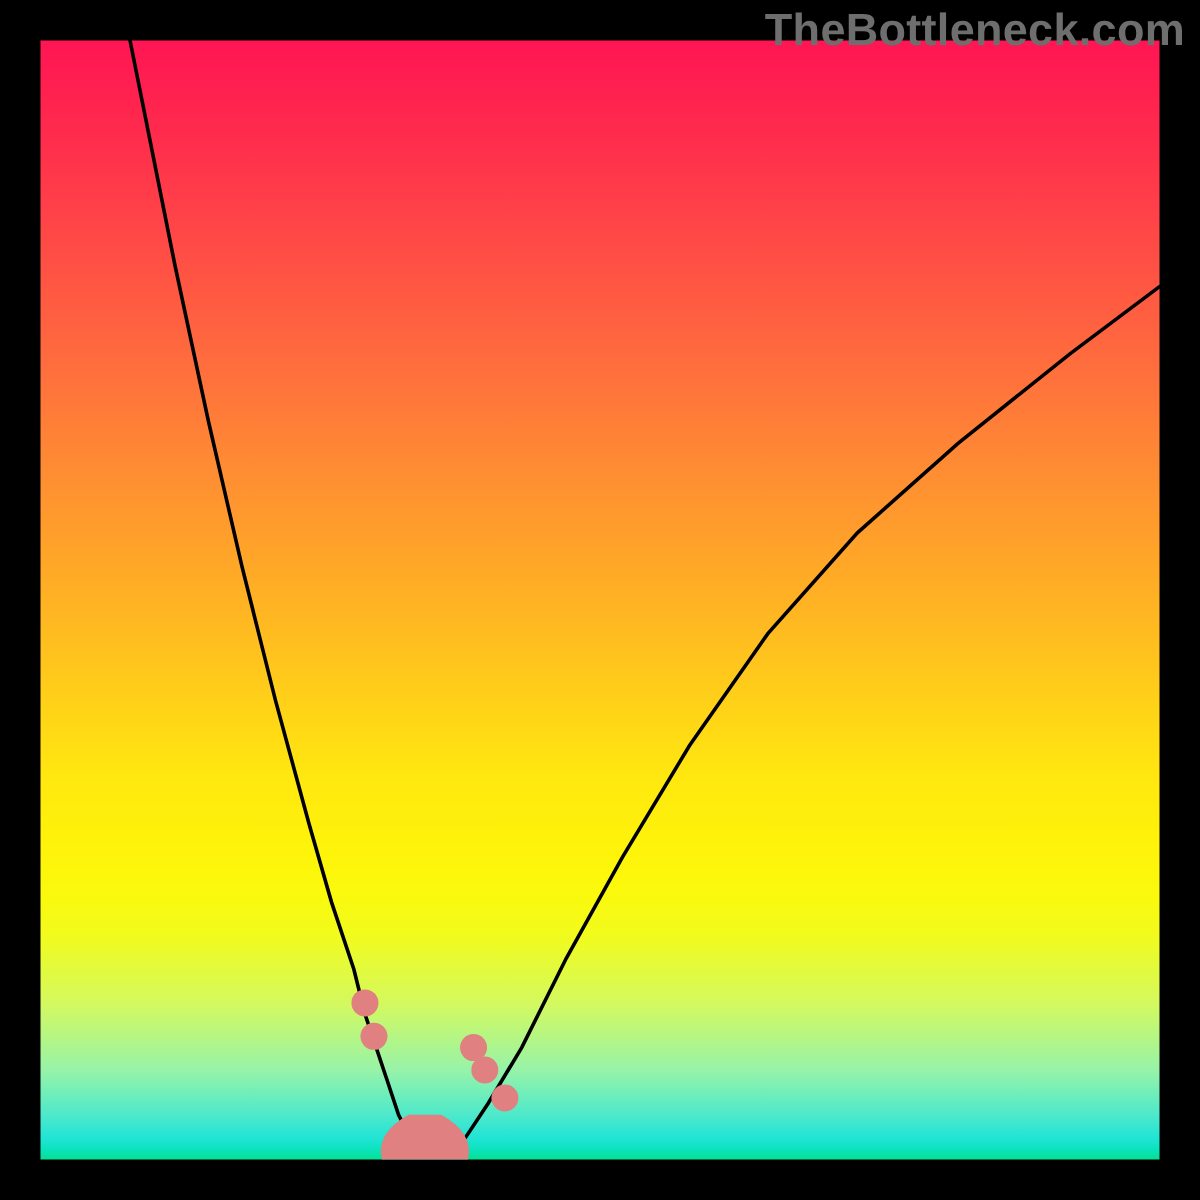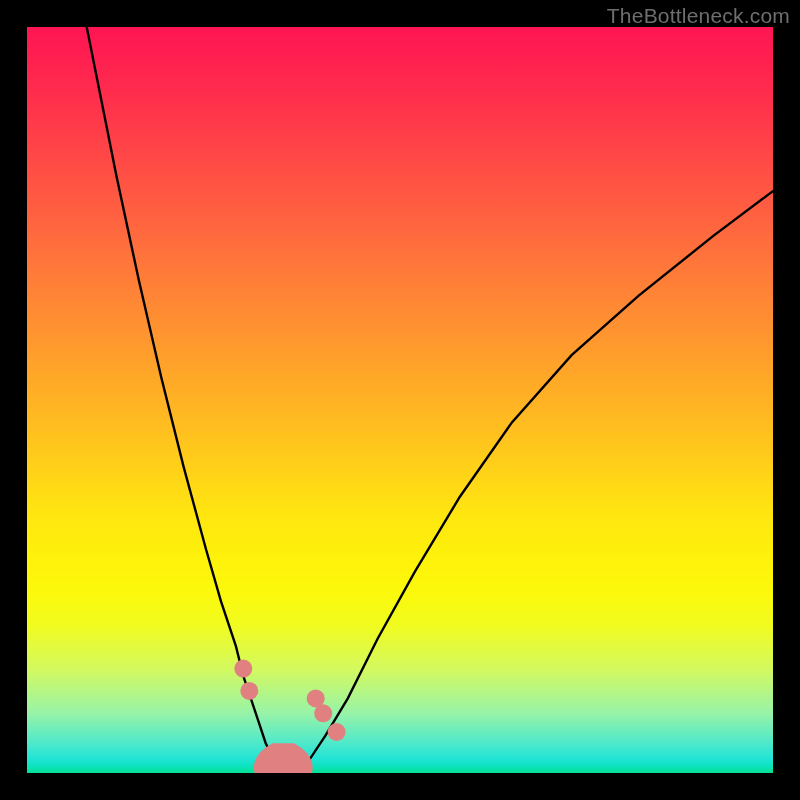--- a/index.html
+++ b/index.html
@@ -42,22 +42,22 @@
       #23e4d5 98%,
       #0de3c2 99%,
       #04e192 100%
     );
   }
   .watermark {
     position: absolute;
     top: 4px;
     right: 10px;
     color: #6e6e6e;
-    font-size: 21px;
-    font-weight: 400;
+    font-size: 30px;
+    font-weight: 700;
     letter-spacing: 0.2px;
     user-select: none;
   }
   svg.curve {
     position: absolute;
     left: 0;
     top: 0;
     width: 746px;
     height: 746px;
     overflow: visible;

